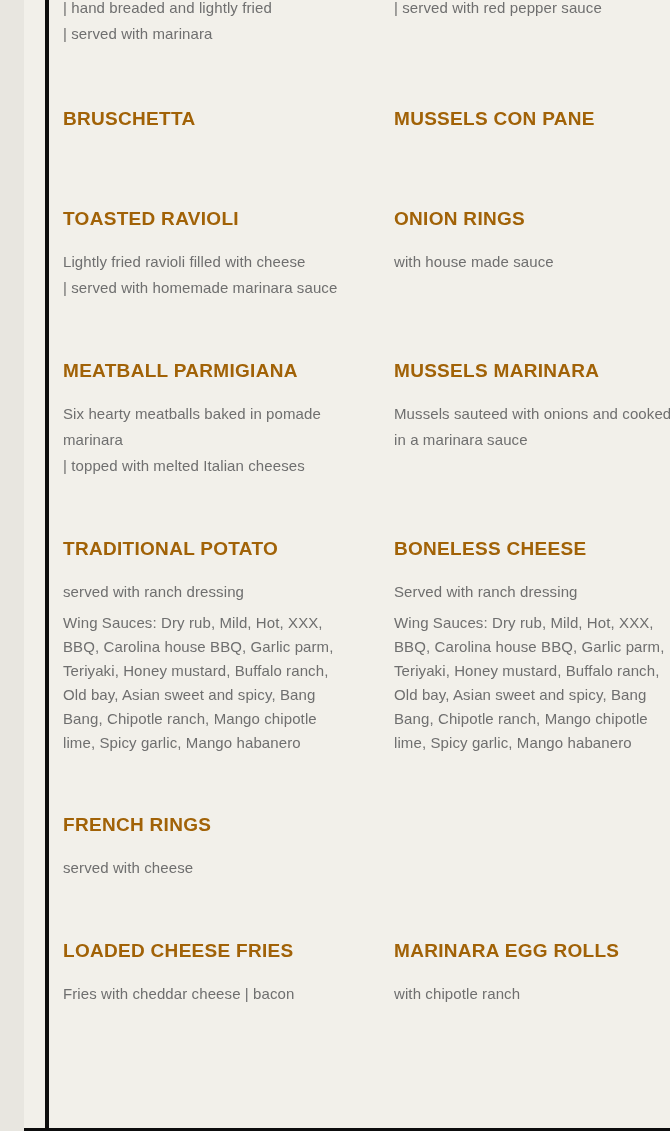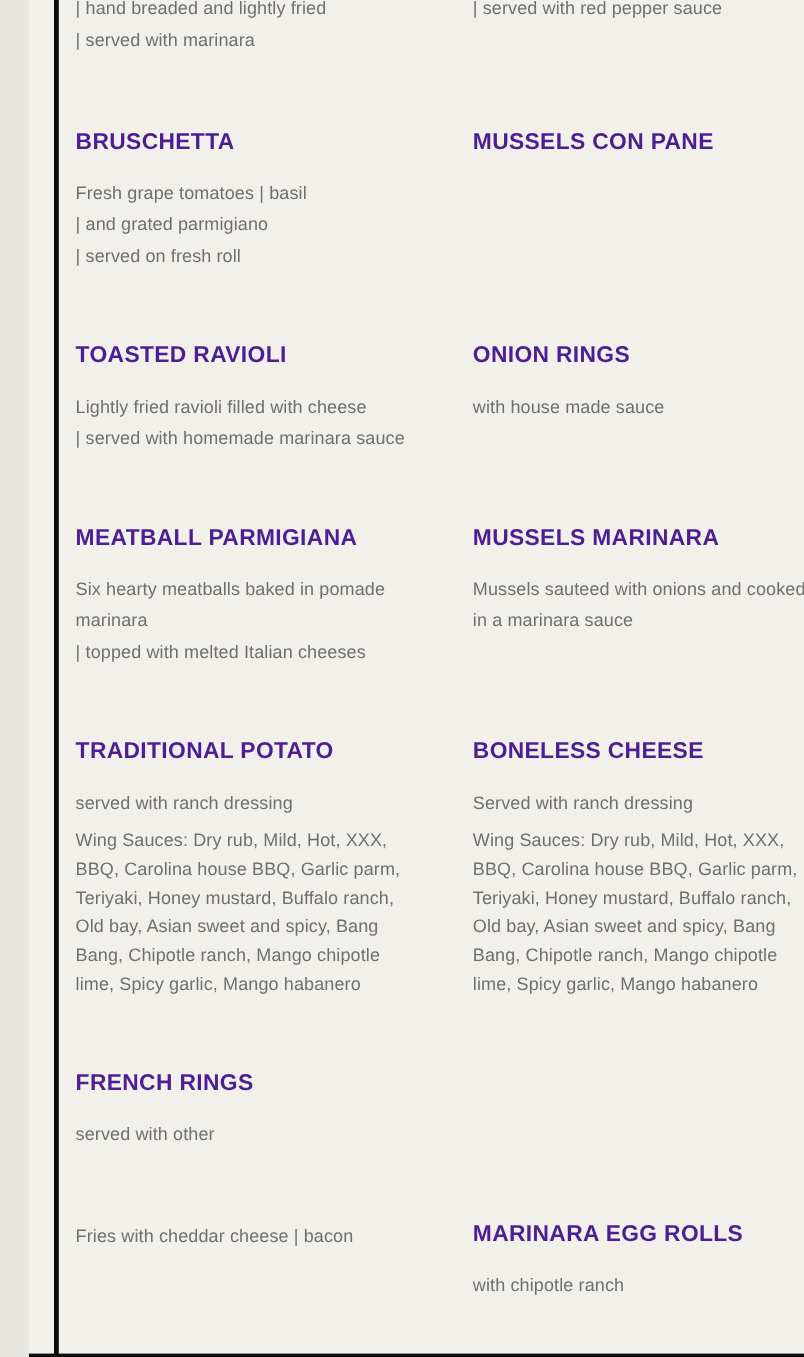--- a/index.html
+++ b/index.html
@@ -43,21 +43,21 @@
   .row-overflow {
     margin-top: -5px;
     margin-bottom: 61px;
   }
   .title {
     margin: 0 0 19px 0;
     font-size: 19px;
     line-height: 22px;
     font-weight: 700;
     letter-spacing: 0.3px;
-    color: #4c1d95;
+    color: #a16207;
   }
   .desc {
     margin: 0;
     font-size: 15px;
     line-height: 26px;
     color: #6f6f6f;
     white-space: pre-line;
     letter-spacing: 0.1px;
   }
   .cell-left  .desc { max-width: 278px; }
@@ -82,23 +82,20 @@
 | served with marinara</p>
       </div>
       <div class="cell-right">
         <p class="desc">| served with red pepper sauce</p>
       </div>
     </div>
 
     <div class="row">
       <div class="cell-left">
         <h3 class="title">BRUSCHETTA</h3>
-        <p class="desc">Fresh grape tomatoes | basil
-| and grated parmigiano
-| served on fresh roll</p>
       </div>
       <div class="cell-right">
         <h3 class="title">MUSSELS CON PANE</h3>
       </div>
     </div>
 
     <div class="row">
       <div class="cell-left">
         <h3 class="title">TOASTED RAVIOLI</h3>
         <p class="desc">Lightly fried ravioli filled with cheese
@@ -143,28 +140,29 @@
 Teriyaki, Honey mustard, Buffalo ranch,
 Old bay, Asian sweet and spicy, Bang
 Bang, Chipotle ranch, Mango chipotle
 lime, Spicy garlic, Mango habanero</p>
       </div>
     </div>
 
     <div class="row">
       <div class="cell-left">
         <h3 class="title">FRENCH RINGS</h3>
-        <p class="desc">served with other</p>
+        <p class="desc">served with cheese</p>
       </div>
       <div class="cell-right">
       </div>
     </div>
 
     <div class="row">
       <div class="cell-left">
+        <h3 class="title">LOADED CHEESE FRIES</h3>
         <p class="desc">Fries with cheddar cheese | bacon</p>
       </div>
       <div class="cell-right">
         <h3 class="title">MARINARA EGG ROLLS</h3>
         <p class="desc">with chipotle ranch</p>
       </div>
     </div>
 
   </div>
 

